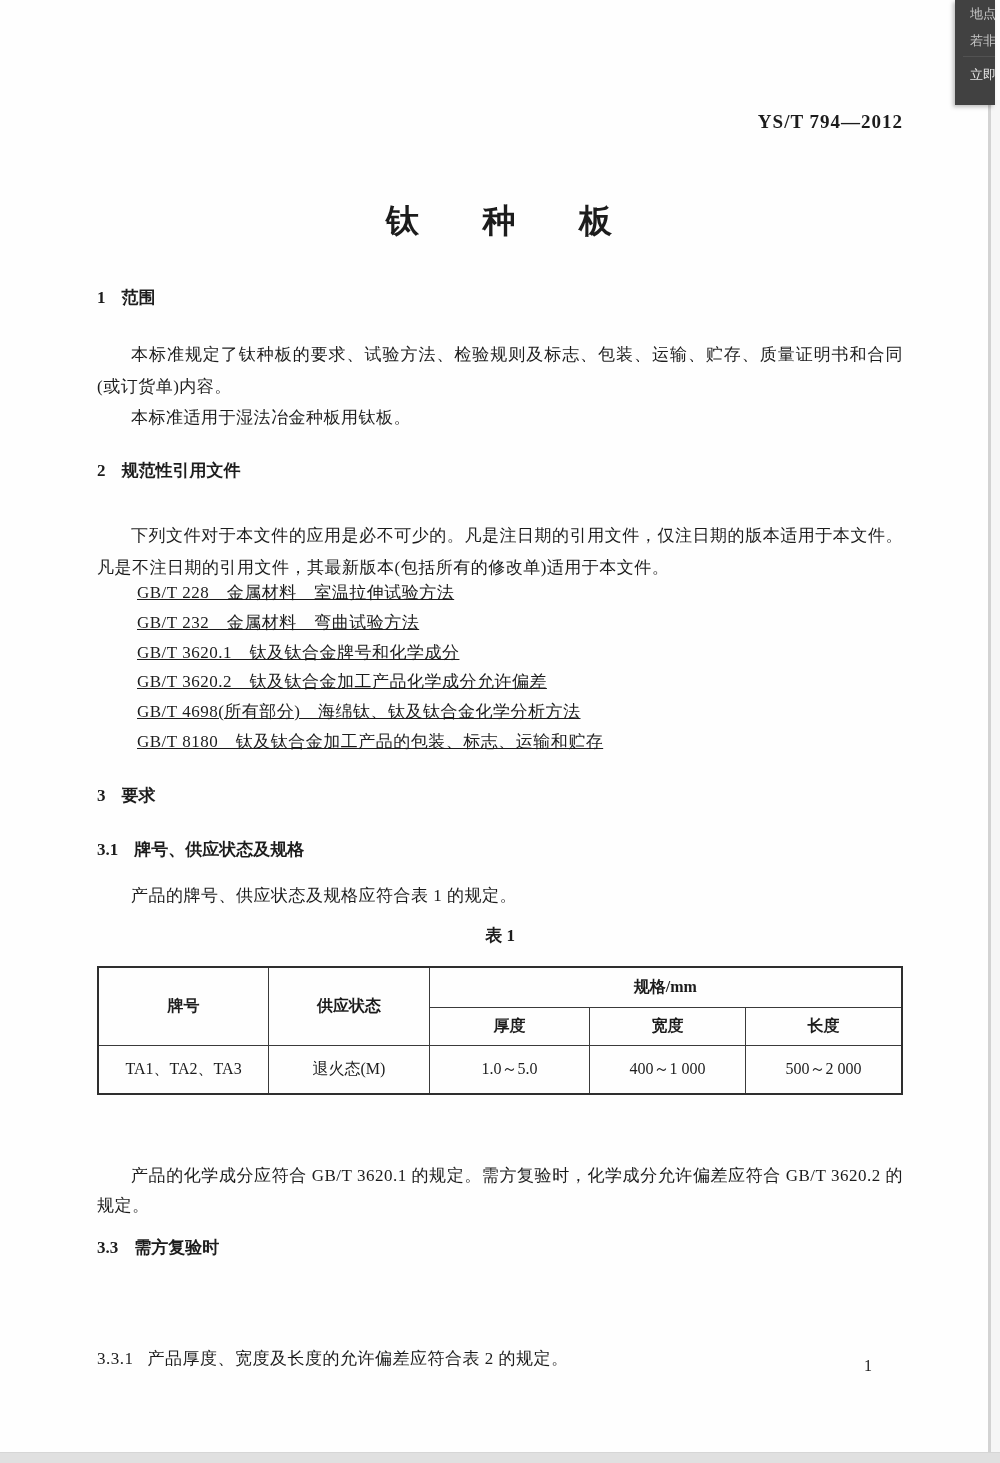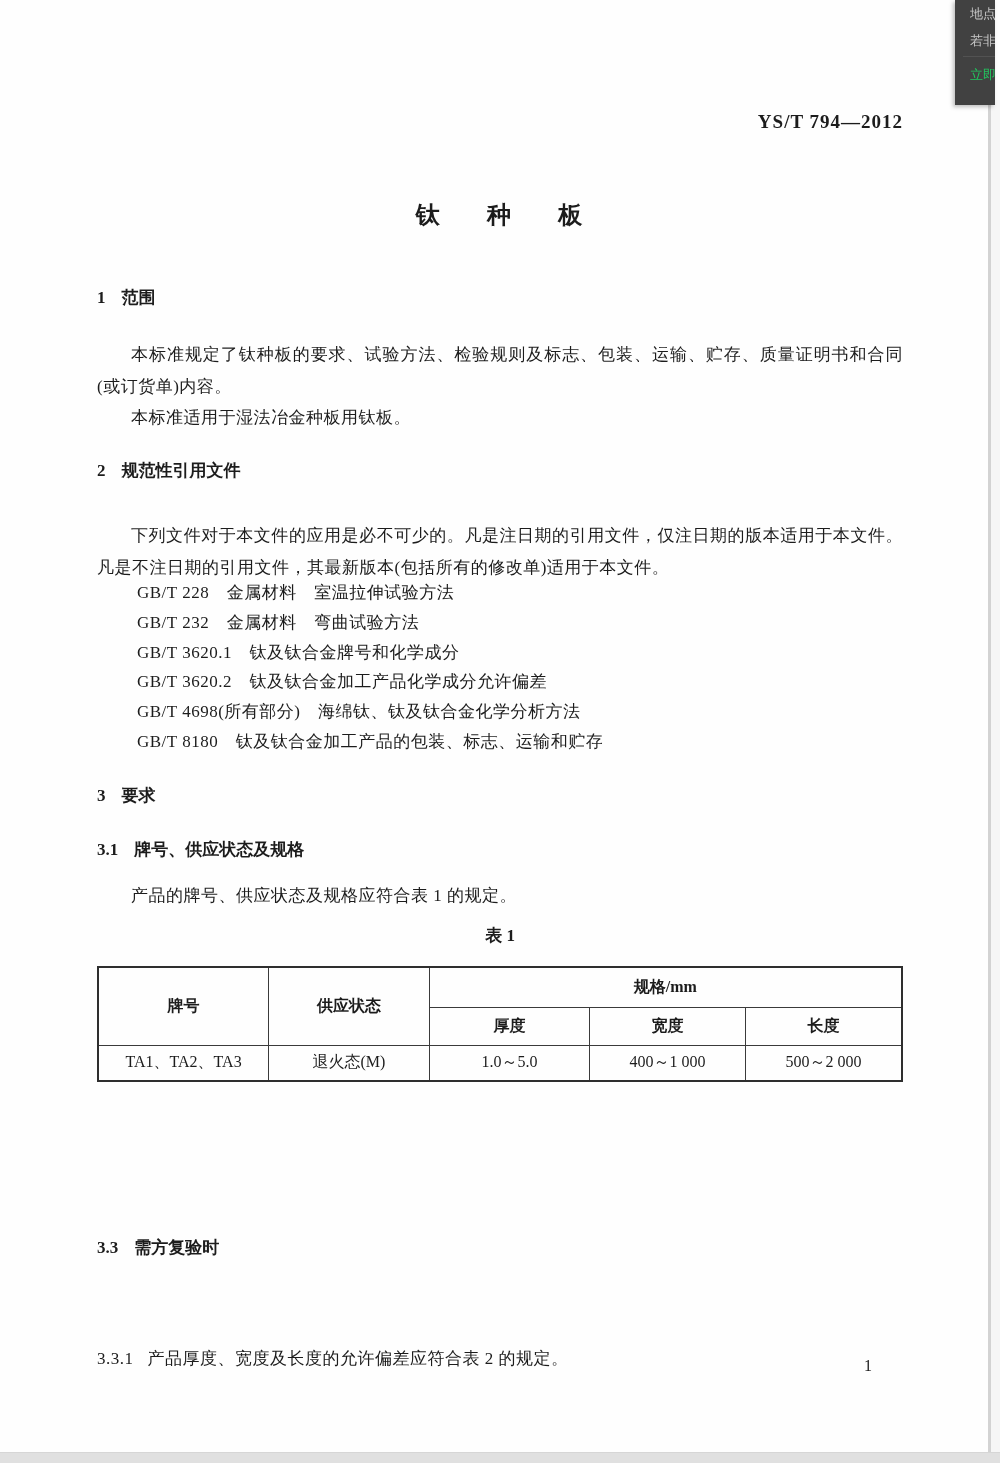--- a/index.html
+++ b/index.html
@@ -34,72 +34,72 @@
     overflow: hidden; z-index: 5;
     font-family: "Liberation Sans", "DejaVu Sans", sans-serif;
   }
   .overlay-line { position: absolute; left: 15px; white-space: nowrap;
     font-size: 13px; color: #c7c7c7; }
   .overlay-line1 { top: 5px; }
   .overlay-line2 { top: 32px; }
   .overlay-divider { position: absolute; left: 8px; right: 0; top: 56px;
     height: 1px; background: #525252; }
   .overlay-link { position: absolute; left: 15px; top: 66px; white-space: nowrap;
-    font-size: 13px; color: #22c55e; cursor: pointer; }
+    font-size: 13px; color: #e5e5e5; cursor: pointer; }
 
   
   .watermark {
     position: absolute; left: 197px; top: 122px;
     font-family: "DejaVu Sans", "Liberation Sans", sans-serif;
     font-weight: bold; font-size: 76px; letter-spacing: 2px;
     color: #eaeaea; white-space: nowrap; z-index: 0;
   }
 
   
   .doc-el { position: absolute; left: 97px; width: 806px; z-index: 1; }
   .std-no {
     top: 111px; text-align: right; font-weight: bold; font-size: 19px;
     letter-spacing: 1px; font-family: "Liberation Serif", serif;
   }
   .doc-title {
-    top: 199px; text-align: center; font-weight: bold; font-size: 24px;
+    top: 199px; text-align: center; font-weight: bold; font-size: 33px;
     word-spacing: 1.55em; letter-spacing: 2px; z-index: 1;
   }
   .heading { font-weight: bold; font-size: 17px; white-space: nowrap; }
   .heading .sec-no { display: inline-block; margin-right: 16px; }
   .para {
     font-size: 17px; line-height: 32px; text-align: justify;
     text-indent: 2em; letter-spacing: 0.5px;
   }
   .h-s1   { top: 286px; }
   .p-s1a  { top: 339px; }
   .p-s1b  { top: 402px; }
   .h-s2   { top: 459px; }
   .p-s2   { top: 520px; line-height: 31.5px; }
   .refs   { top: 578px; padding-left: 40px; font-size: 17px;
             line-height: 29.8px; letter-spacing: 0.5px; }
-  .refs li { list-style: none; white-space: nowrap; }
+  .refs li { list-style: none; white-space: nowrap; text-decoration: underline; }
   .h-s3   { top: 784px; }
   .h-s31  { top: 838px; }
   .p-s31  { top: 880px; }
   .tbl-caption { top: 924px; text-align: center; font-weight: bold; font-size: 17px; }
 
   
   .tbl1 {
     position: absolute; left: 97px; top: 966px; width: 806px; z-index: 1;
     border-collapse: collapse; font-size: 16px; text-align: center;
     color: #1c1c1c;
   }
   .tbl1 td {
     border: 1px solid #3a3a3a; vertical-align: middle; padding: 0 20px;
   }
   .tbl1 { border: 2px solid #2e2e2e; }
   .tbl1 tr.hrow1 td { height: 40px; font-weight: bold; }
   .tbl1 tr.hrow2 td { height: 38px; font-weight: bold; }
-  .tbl1 tr.drow  td { height: 36px; }
+  .tbl1 tr.drow  td { height: 49px; }
 
   .h-s32  { top: 1119px; }
   .p-s32  { top: 1161px; line-height: 30px; }
   .h-s33  { top: 1236px; }
   .p-s331 { top: 1347px; font-size: 17px; letter-spacing: 0.5px; white-space: nowrap; }
   .p-s331 .sec-no { display: inline-block; margin-right: 14px; }
 
   .page-num { position: absolute; left: 864px; top: 1357px; font-size: 16px;
     z-index: 1; }
 </style>
@@ -164,20 +164,21 @@
       <tr class="drow">
         <td>TA1、TA2、TA3</td>
         <td>退火态(M)</td>
         <td>1.0～5.0</td>
         <td>400～1 000</td>
         <td>500～2 000</td>
       </tr>
     </tbody>
   </table>
 
+  <div class="doc-el para p-s32">产品的化学成分应符合 GB/T 3620.1 的规定。需方复验时，化学成分允许偏差应符合 GB/T 3620.2 的规定。</div>
 
   <div class="doc-el heading h-s33">
     <span class="sec-no">3.3</span><span>需方复验时</span>
   </div>
   <div class="doc-el p-s331" style="position:absolute;">
     <span class="sec-no">3.3.1</span><span>产品厚度、宽度及长度的允许偏差应符合表 2 的规定。</span>
   </div>
 
   <div class="page-num">1</div>
 

